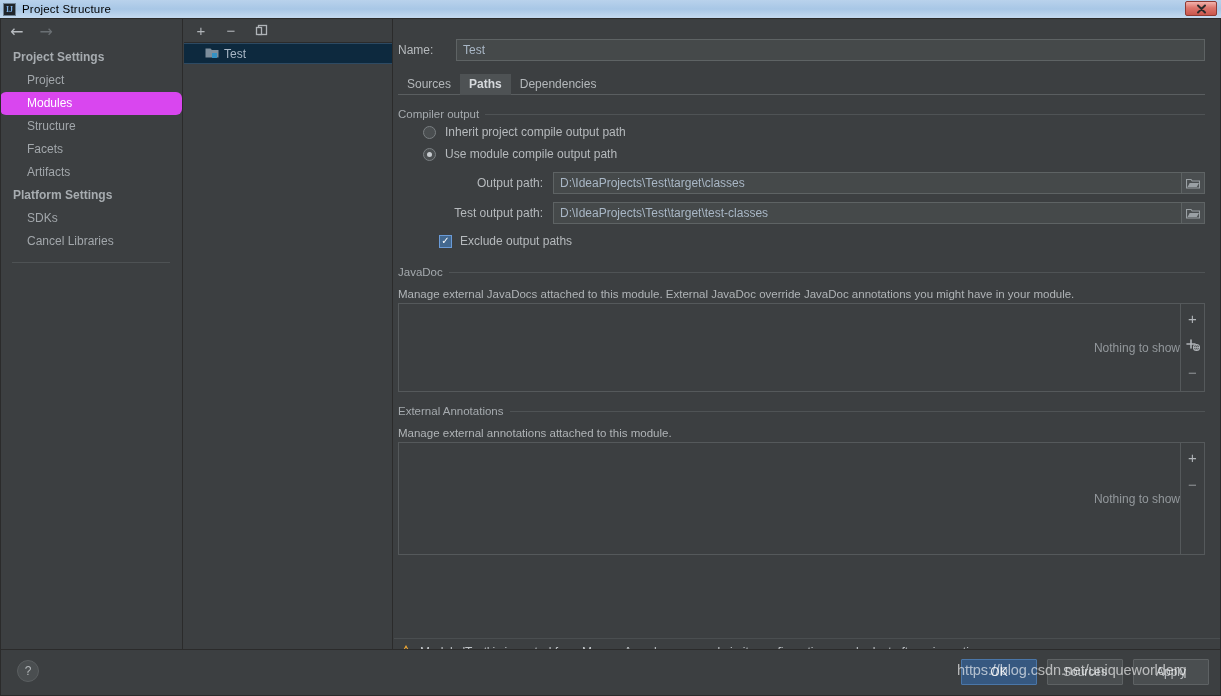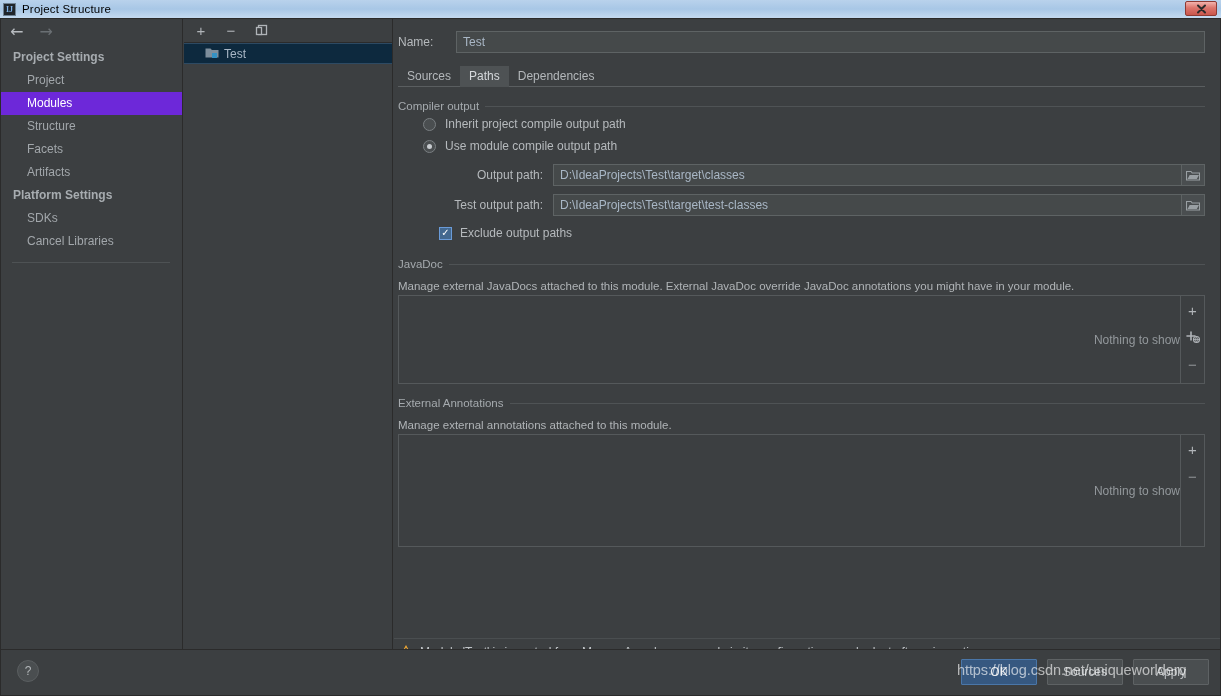--- a/index.html
+++ b/index.html
@@ -103,22 +103,23 @@
   .side-item {
     font-size: 12px;
     color: #a2a7ab;
     padding: 3px 0 3px 27px;
     height: 23px;
     line-height: 17px;
     cursor: pointer;
     white-space: nowrap;
   }
   .side-item.selected {
-    background: #6d28d9;
+    background: #d946ef;
     color: #ffffff;
+    border-radius: 6px;
   }
   .side-sep {
     height: 1px;
     background: #4e5254;
     margin: 9px 12px 9px 12px;
   }
 
   
   #modules-panel {
     position: absolute;
@@ -164,21 +165,21 @@
   }
   .module-row .mod-label {
     font-size: 12px;
     color: #a9b7c6;
     white-space: nowrap;
   }
 
   
   #content {
     position: absolute;
-    left: 394px; top: 4px;
+    left: 394px; top: 12px;
     width: 827px; height: 631px;
     background: #3c3f41;
   }
 
   #name-row {
     display: flex;
     align-items: center;
     height: 26px;
     margin: 7px 16px 0 4px;
   }
@@ -220,20 +221,21 @@
     color: #b4b8bb;
     padding: 3px 9px 4px 9px;
     cursor: pointer;
     white-space: nowrap;
     position: relative;
     z-index: 1;
   }
   .tab.active {
     background: #4e5254;
     color: #d6d9dc;
+    font-weight: bold;
   }
 
   
   .section {
     margin: 12px 16px 0 4px;
     position: relative;
   }
   .section-header {
     display: flex;
     align-items: center;

